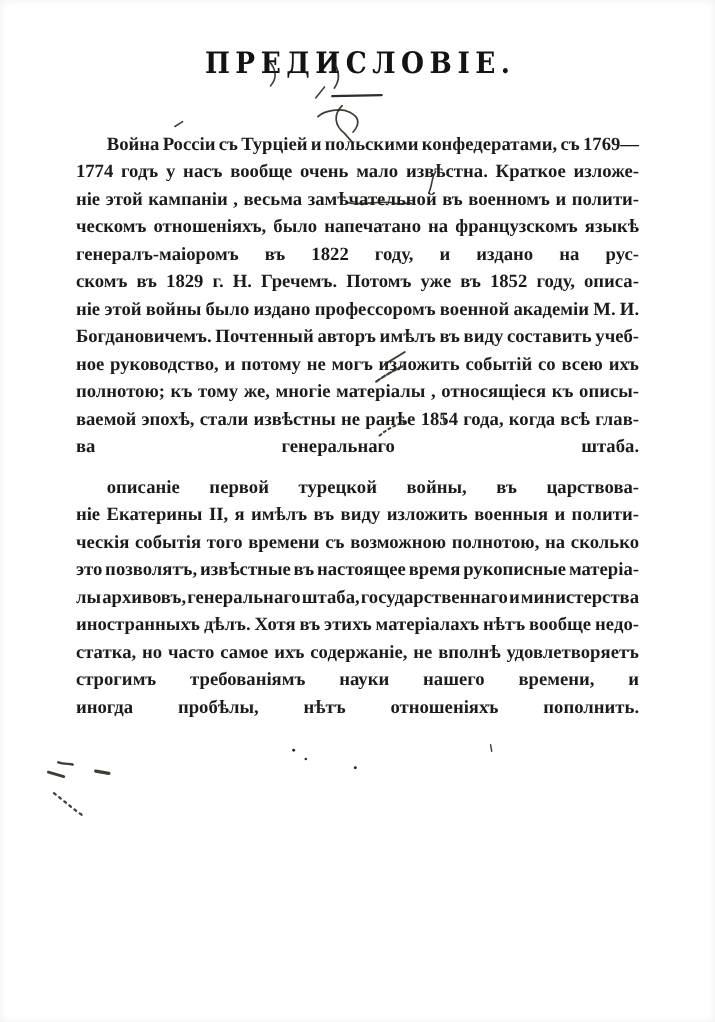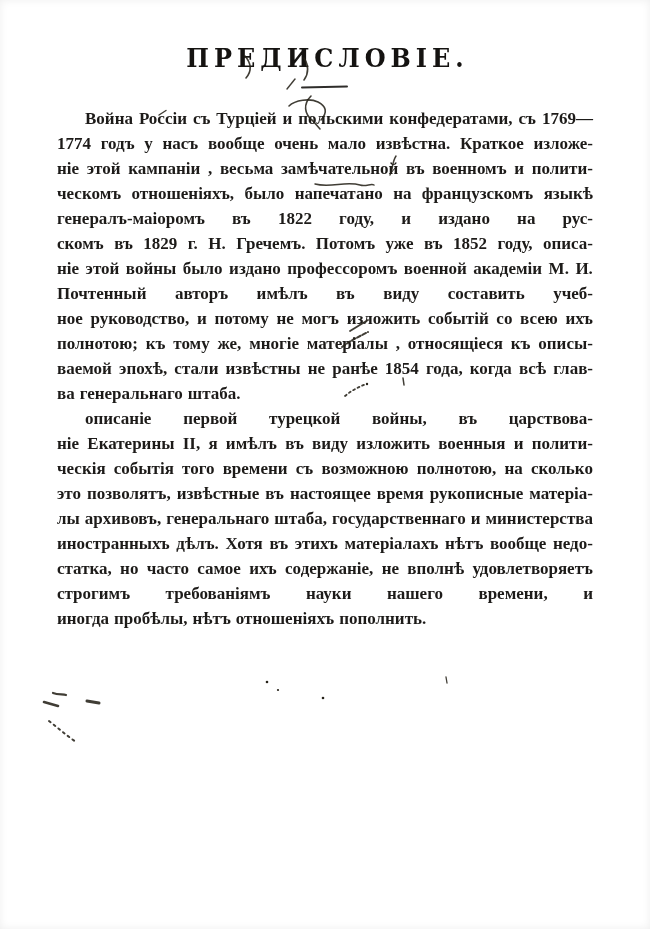--- a/index.html
+++ b/index.html
@@ -40,30 +40,30 @@
   }
   .text {
     position: absolute;
     left: 57px;
     top: 106px;
     width: 536px;
     font-size: 17px;
     font-weight: bold;
     color: #1d1b19;
   }
-  .paragraph { margin: 0; }
+  .paragraph { margin: 12px; }
   .line {
     display: flex;
     justify-content: space-between;
     height: 25px;
     line-height: 25px;
     white-space: nowrap;
   }
   .line.first { padding-left: 28px; }
-  .line.last { justify-content: flex-start; column-gap: 5px; }
+  .line.last { justify-content: space-between; column-gap: 5px; }
   .word { display: inline-block; }
   .marks {
     position: absolute;
     left: 0; top: 0;
     width: 650px; height: 929px;
     pointer-events: none;
   }
   .marks path { fill: none; stroke: #262219; stroke-linecap: round; opacity: 0.88; }
 </style>
 </head>
@@ -151,20 +151,21 @@
           <span class="word">войны</span>
           <span class="word">было</span>
           <span class="word">издано</span>
           <span class="word">профессоромъ</span>
           <span class="word">военной</span>
           <span class="word">академіи</span>
           <span class="word">М.</span>
           <span class="word">И.</span>
         </div>
         <div class="line">
+          <span class="word">Богдановичемъ.</span>
           <span class="word">Почтенный</span>
           <span class="word">авторъ</span>
           <span class="word">имѣлъ</span>
           <span class="word">въ</span>
           <span class="word">виду</span>
           <span class="word">составить</span>
           <span class="word">учеб-</span>
         </div>
         <div class="line">
           <span class="word">ное</span>

